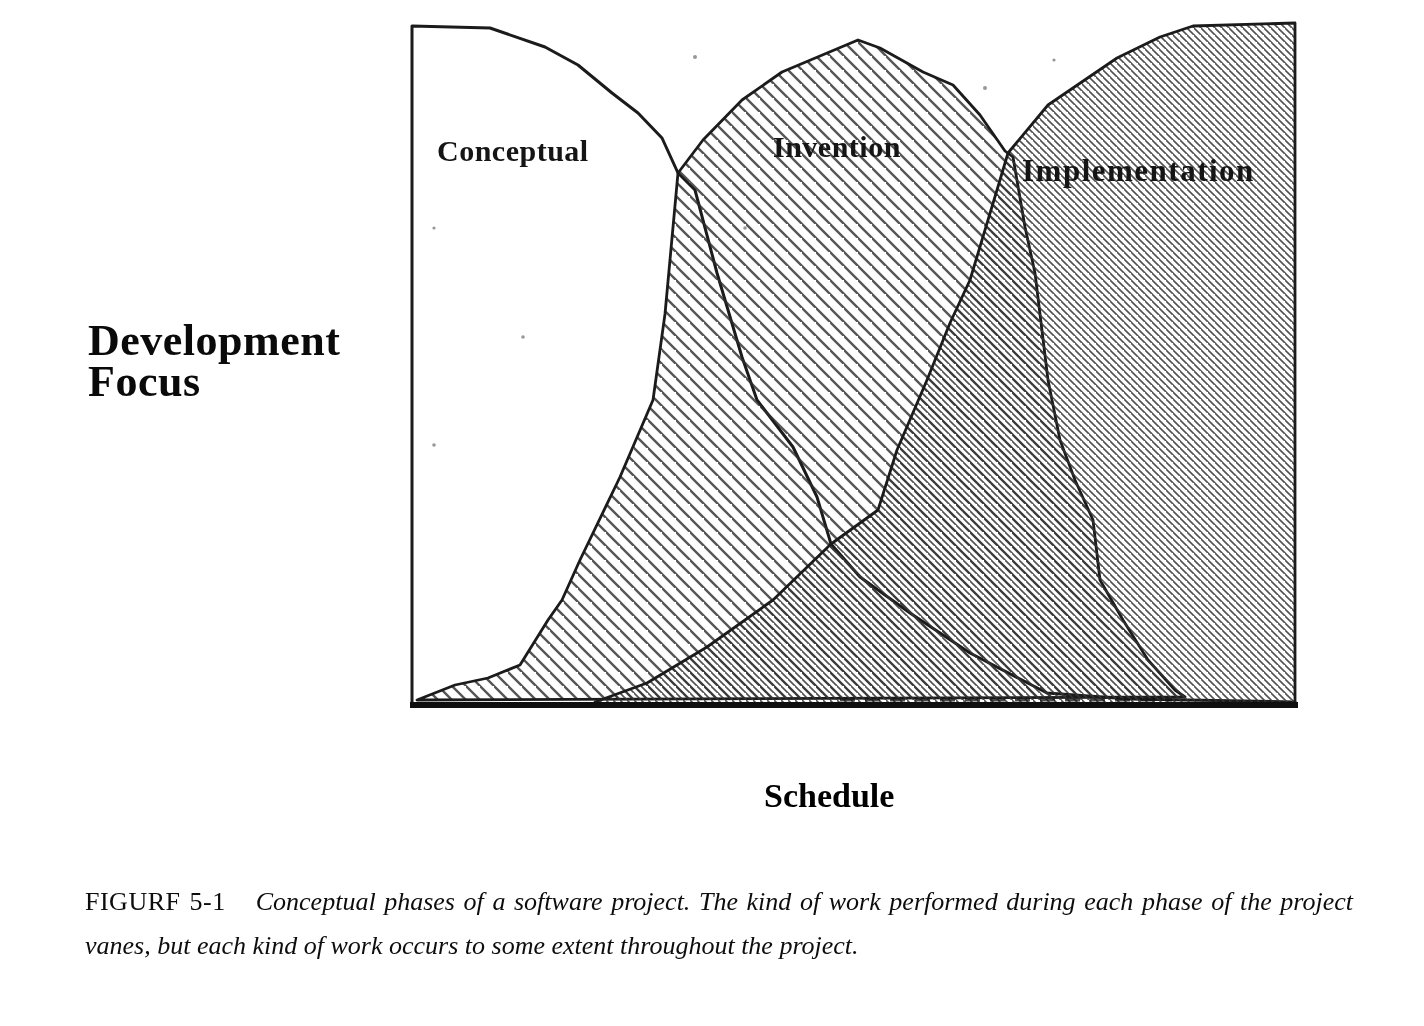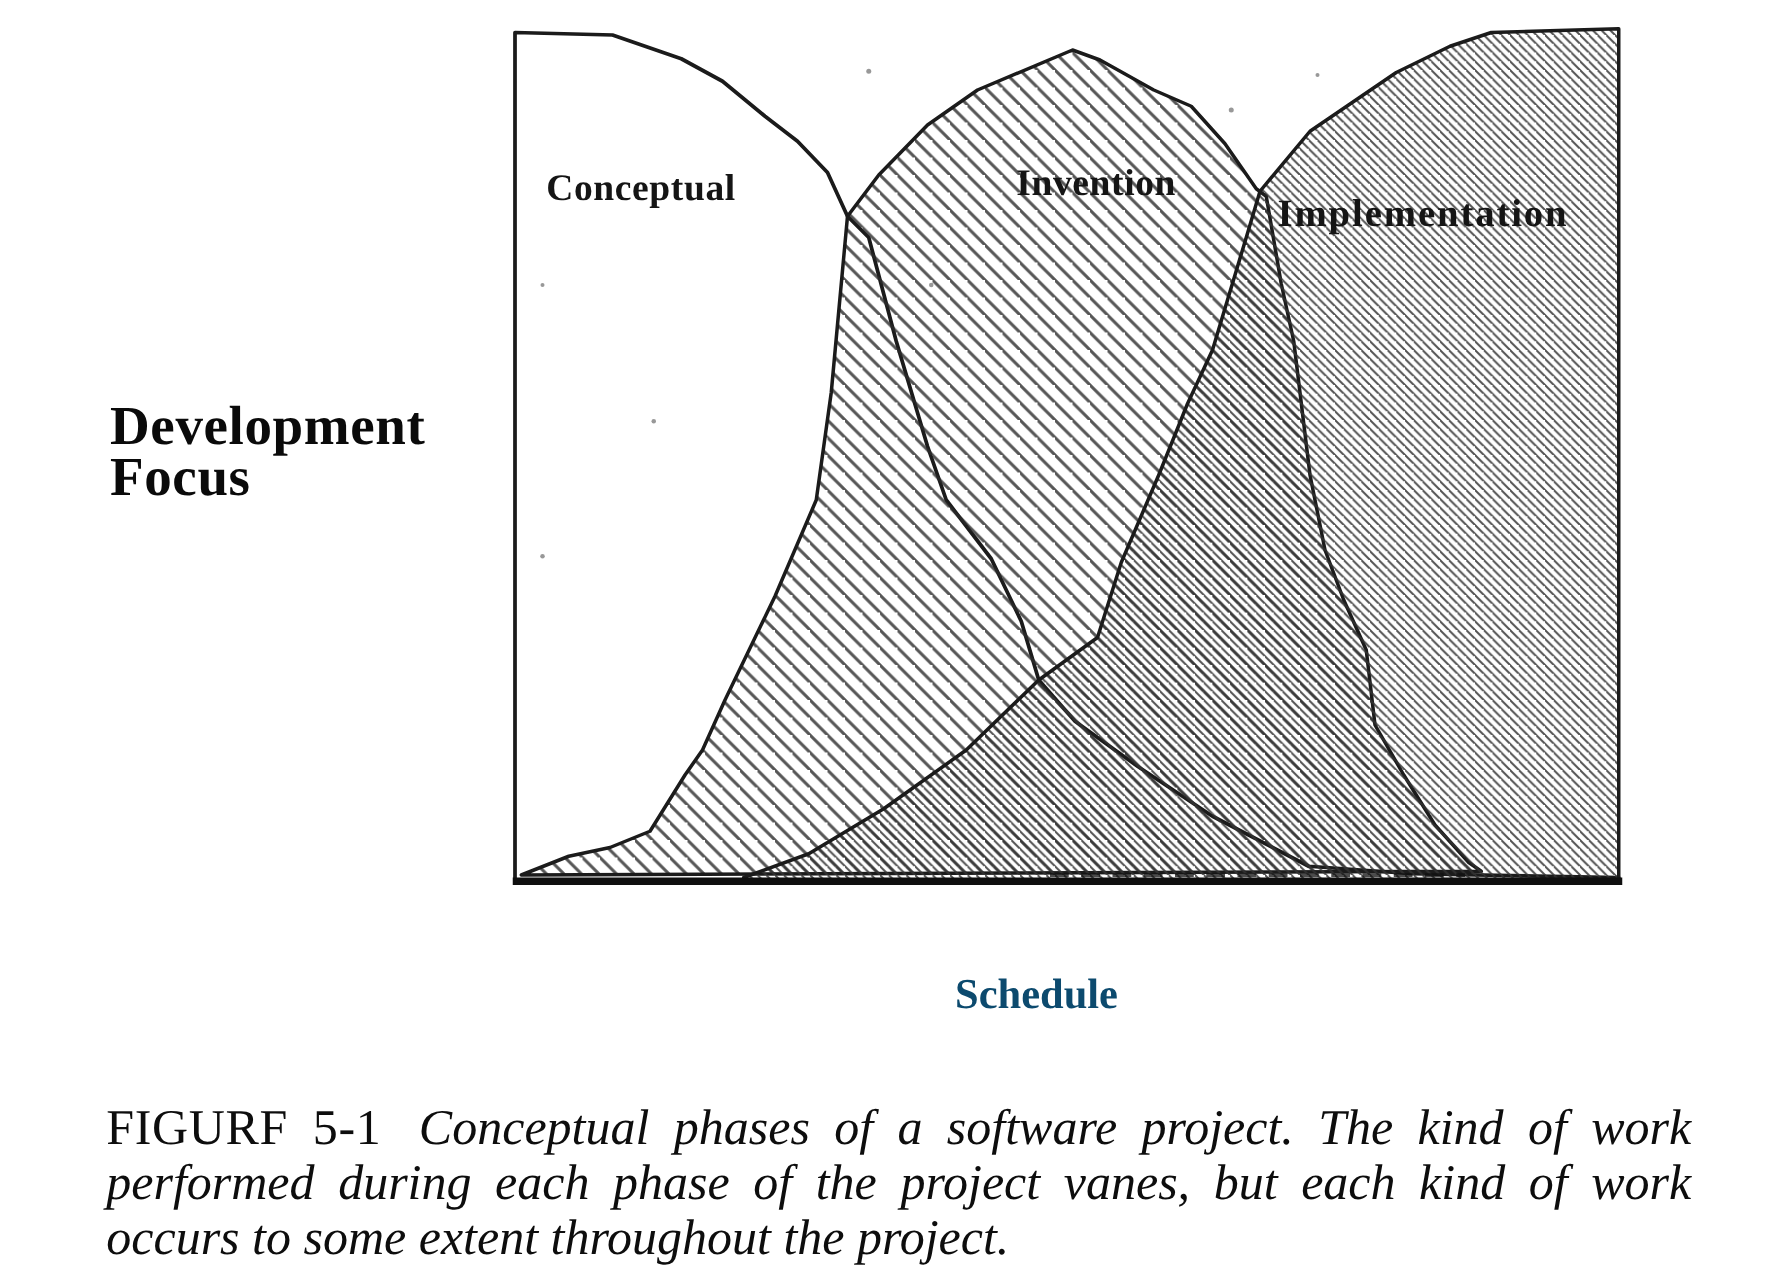--- a/index.html
+++ b/index.html
@@ -6,32 +6,32 @@
   body{
     width:1424px;height:1026px;position:relative;background:#ffffff;
     font-family:"Liberation Serif","DejaVu Serif",serif;color:#111;
     overflow:hidden;
   }
   .fig-svg{position:absolute;left:410px;top:14px;width:888px;height:700px;}
   .phase-label{
     position:absolute;font-weight:bold;color:#151515;white-space:nowrap;
   }
   .lbl-discovery{left:437px;top:134px;font-size:30px;letter-spacing:.5px;}
-  .lbl-invention{left:773px;top:130px;font-size:30px;letter-spacing:.5px;margin-left:40px;}
+  .lbl-invention{left:773px;top:130px;font-size:30px;letter-spacing:.5px;}
   .lbl-implementation{left:1022px;top:153px;font-size:31px;letter-spacing:1.5px;}
   .y-axis-label{
     position:absolute;left:88px;top:320px;font-weight:bold;font-size:44px;
     line-height:41px;white-space:pre-line;color:#0a0a0a;letter-spacing:.5px;
   }
   .x-axis-label{
-    position:absolute;left:764px;top:777px;font-weight:bold;font-size:34px;color:#0c4a6e;
+    position:absolute;left:764px;top:777px;font-weight:bold;font-size:34px;color:#000000;
   }
   .caption{
     position:absolute;left:85px;top:880px;width:1268px;
-    font-size:40px;line-height:44px;text-align:justify;color:#0d0d0d;
+    font-size:26px;line-height:44px;text-align:justify;color:#0d0d0d;
   }
   .cap-label{font-style:normal;margin-right:30px;letter-spacing:.5px;}
   .cap-text{font-style:italic;}
 </style>
 </head>
 <body>
 
 <svg class="fig-svg" viewBox="0 0 888 700" aria-hidden="true">
   <defs>
     <pattern id="hatchInvention" patternUnits="userSpaceOnUse" width="14" height="14">

